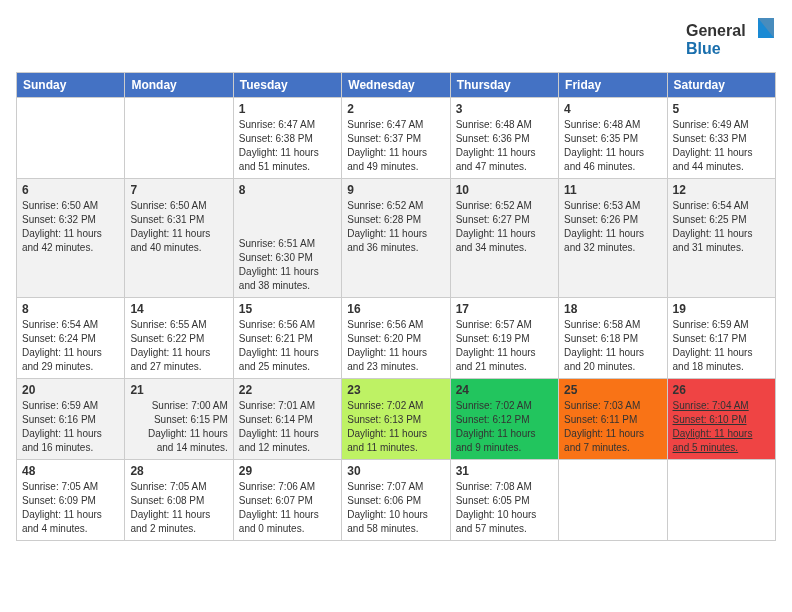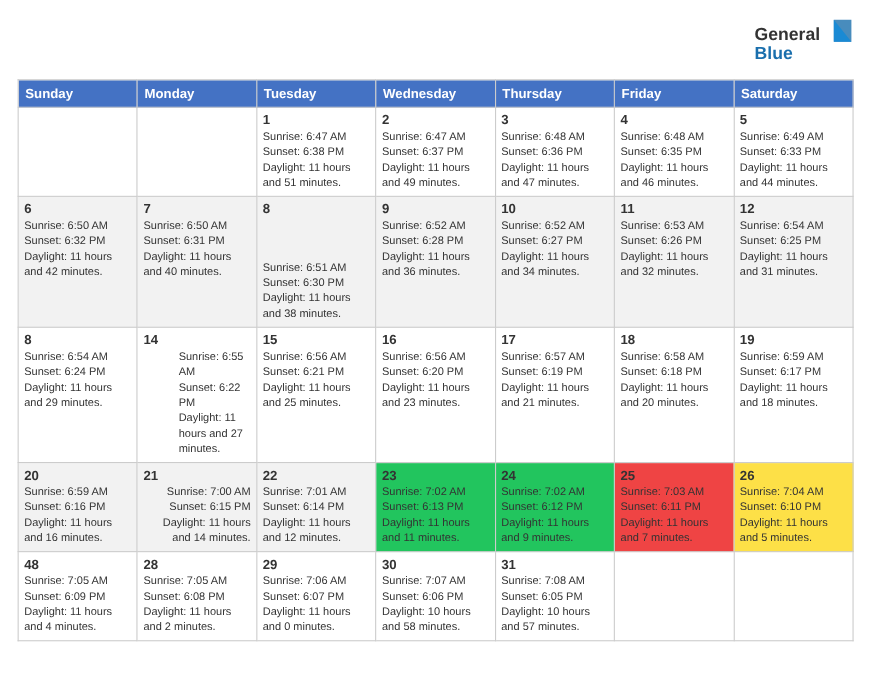--- a/index.html
+++ b/index.html
@@ -194,21 +194,21 @@
       </tr>
       <tr>
         <td>
           <span class="day-num">8</span>
           <div class="day-info" style="white-space: pre-line;">Sunrise: 6:54 AM
 Sunset: 6:24 PM
 Daylight: 11 hours and 29 minutes.</div>
         </td>
         <td>
           <span class="day-num">14</span>
-          <div class="day-info" style="white-space: pre-line; margin-left: 32px;">Sunrise: 6:55 AM
+          <div class="day-info" style="white-space: pre-line;">Sunrise: 6:55 AM
 Sunset: 6:22 PM
 Daylight: 11 hours and 27 minutes.</div>
         </td>
         <td>
           <span class="day-num">15</span>
           <div class="day-info" style="white-space: pre-line;">Sunrise: 6:56 AM
 Sunset: 6:21 PM
 Daylight: 11 hours and 25 minutes.</div>
         </td>
         <td>
@@ -248,41 +248,41 @@
           <div class="day-info" style="white-space: pre-line; text-align: right;">Sunrise: 7:00 AM
 Sunset: 6:15 PM
 Daylight: 11 hours and 14 minutes.</div>
         </td>
         <td style="background: rgb(242, 242, 242);">
           <span class="day-num">22</span>
           <div class="day-info" style="white-space: pre-line;">Sunrise: 7:01 AM
 Sunset: 6:14 PM
 Daylight: 11 hours and 12 minutes.</div>
         </td>
-        <td style="background: #22c55e;">
+        <td style="background: #bef264;">
           <span class="day-num">23</span>
           <div class="day-info" style="white-space: pre-line;">Sunrise: 7:02 AM
 Sunset: 6:13 PM
 Daylight: 11 hours and 11 minutes.</div>
         </td>
         <td style="background: #22c55e;">
           <span class="day-num">24</span>
           <div class="day-info" style="white-space: pre-line;">Sunrise: 7:02 AM
 Sunset: 6:12 PM
 Daylight: 11 hours and 9 minutes.</div>
         </td>
-        <td style="background: #ef4444;">
+        <td style="background: #f97316;">
           <span class="day-num">25</span>
           <div class="day-info" style="white-space: pre-line;">Sunrise: 7:03 AM
 Sunset: 6:11 PM
 Daylight: 11 hours and 7 minutes.</div>
         </td>
-        <td style="background: #fde047;">
+        <td style="background: #ef4444;">
           <span class="day-num">26</span>
-          <div class="day-info" style="white-space: pre-line;">Sunrise: 7:04 AM
+          <div class="day-info" style="white-space: pre-line; text-decoration: underline;">Sunrise: 7:04 AM
 Sunset: 6:10 PM
 Daylight: 11 hours and 5 minutes.</div>
         </td>
       </tr>
       <tr>
         <td>
           <span class="day-num">48</span>
           <div class="day-info" style="white-space: pre-line;">Sunrise: 7:05 AM
 Sunset: 6:09 PM
 Daylight: 11 hours and 4 minutes.</div>

